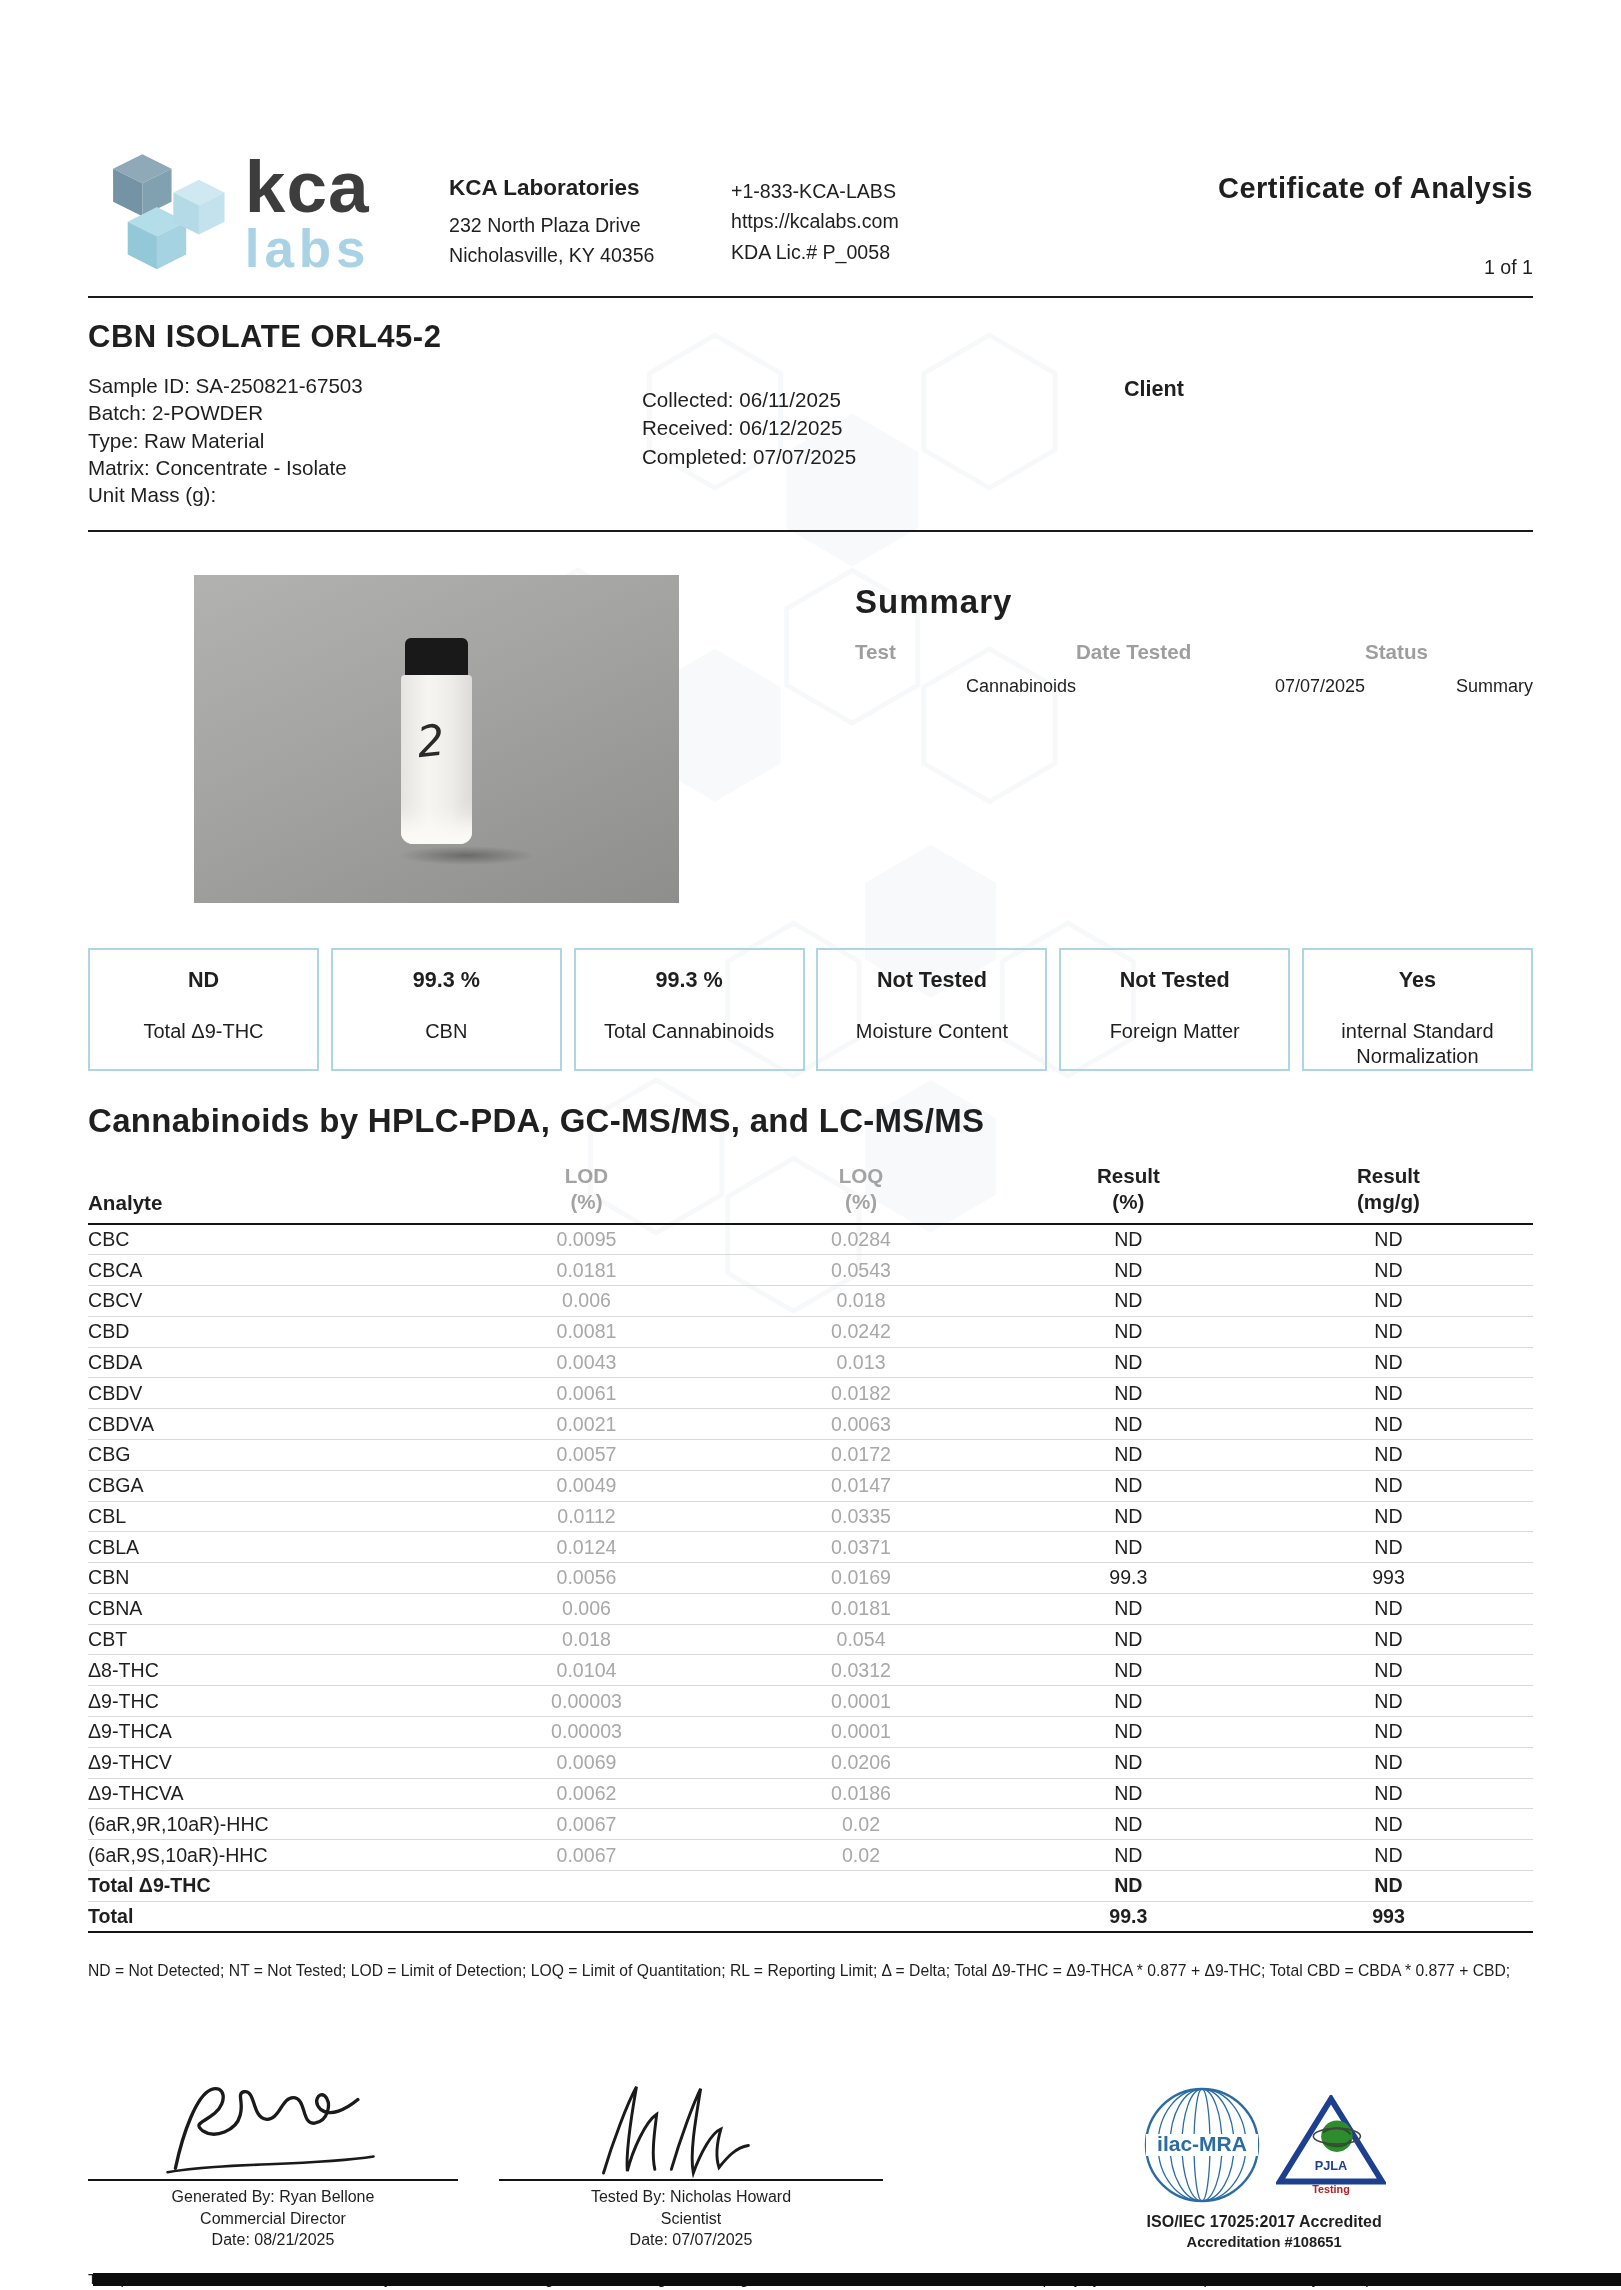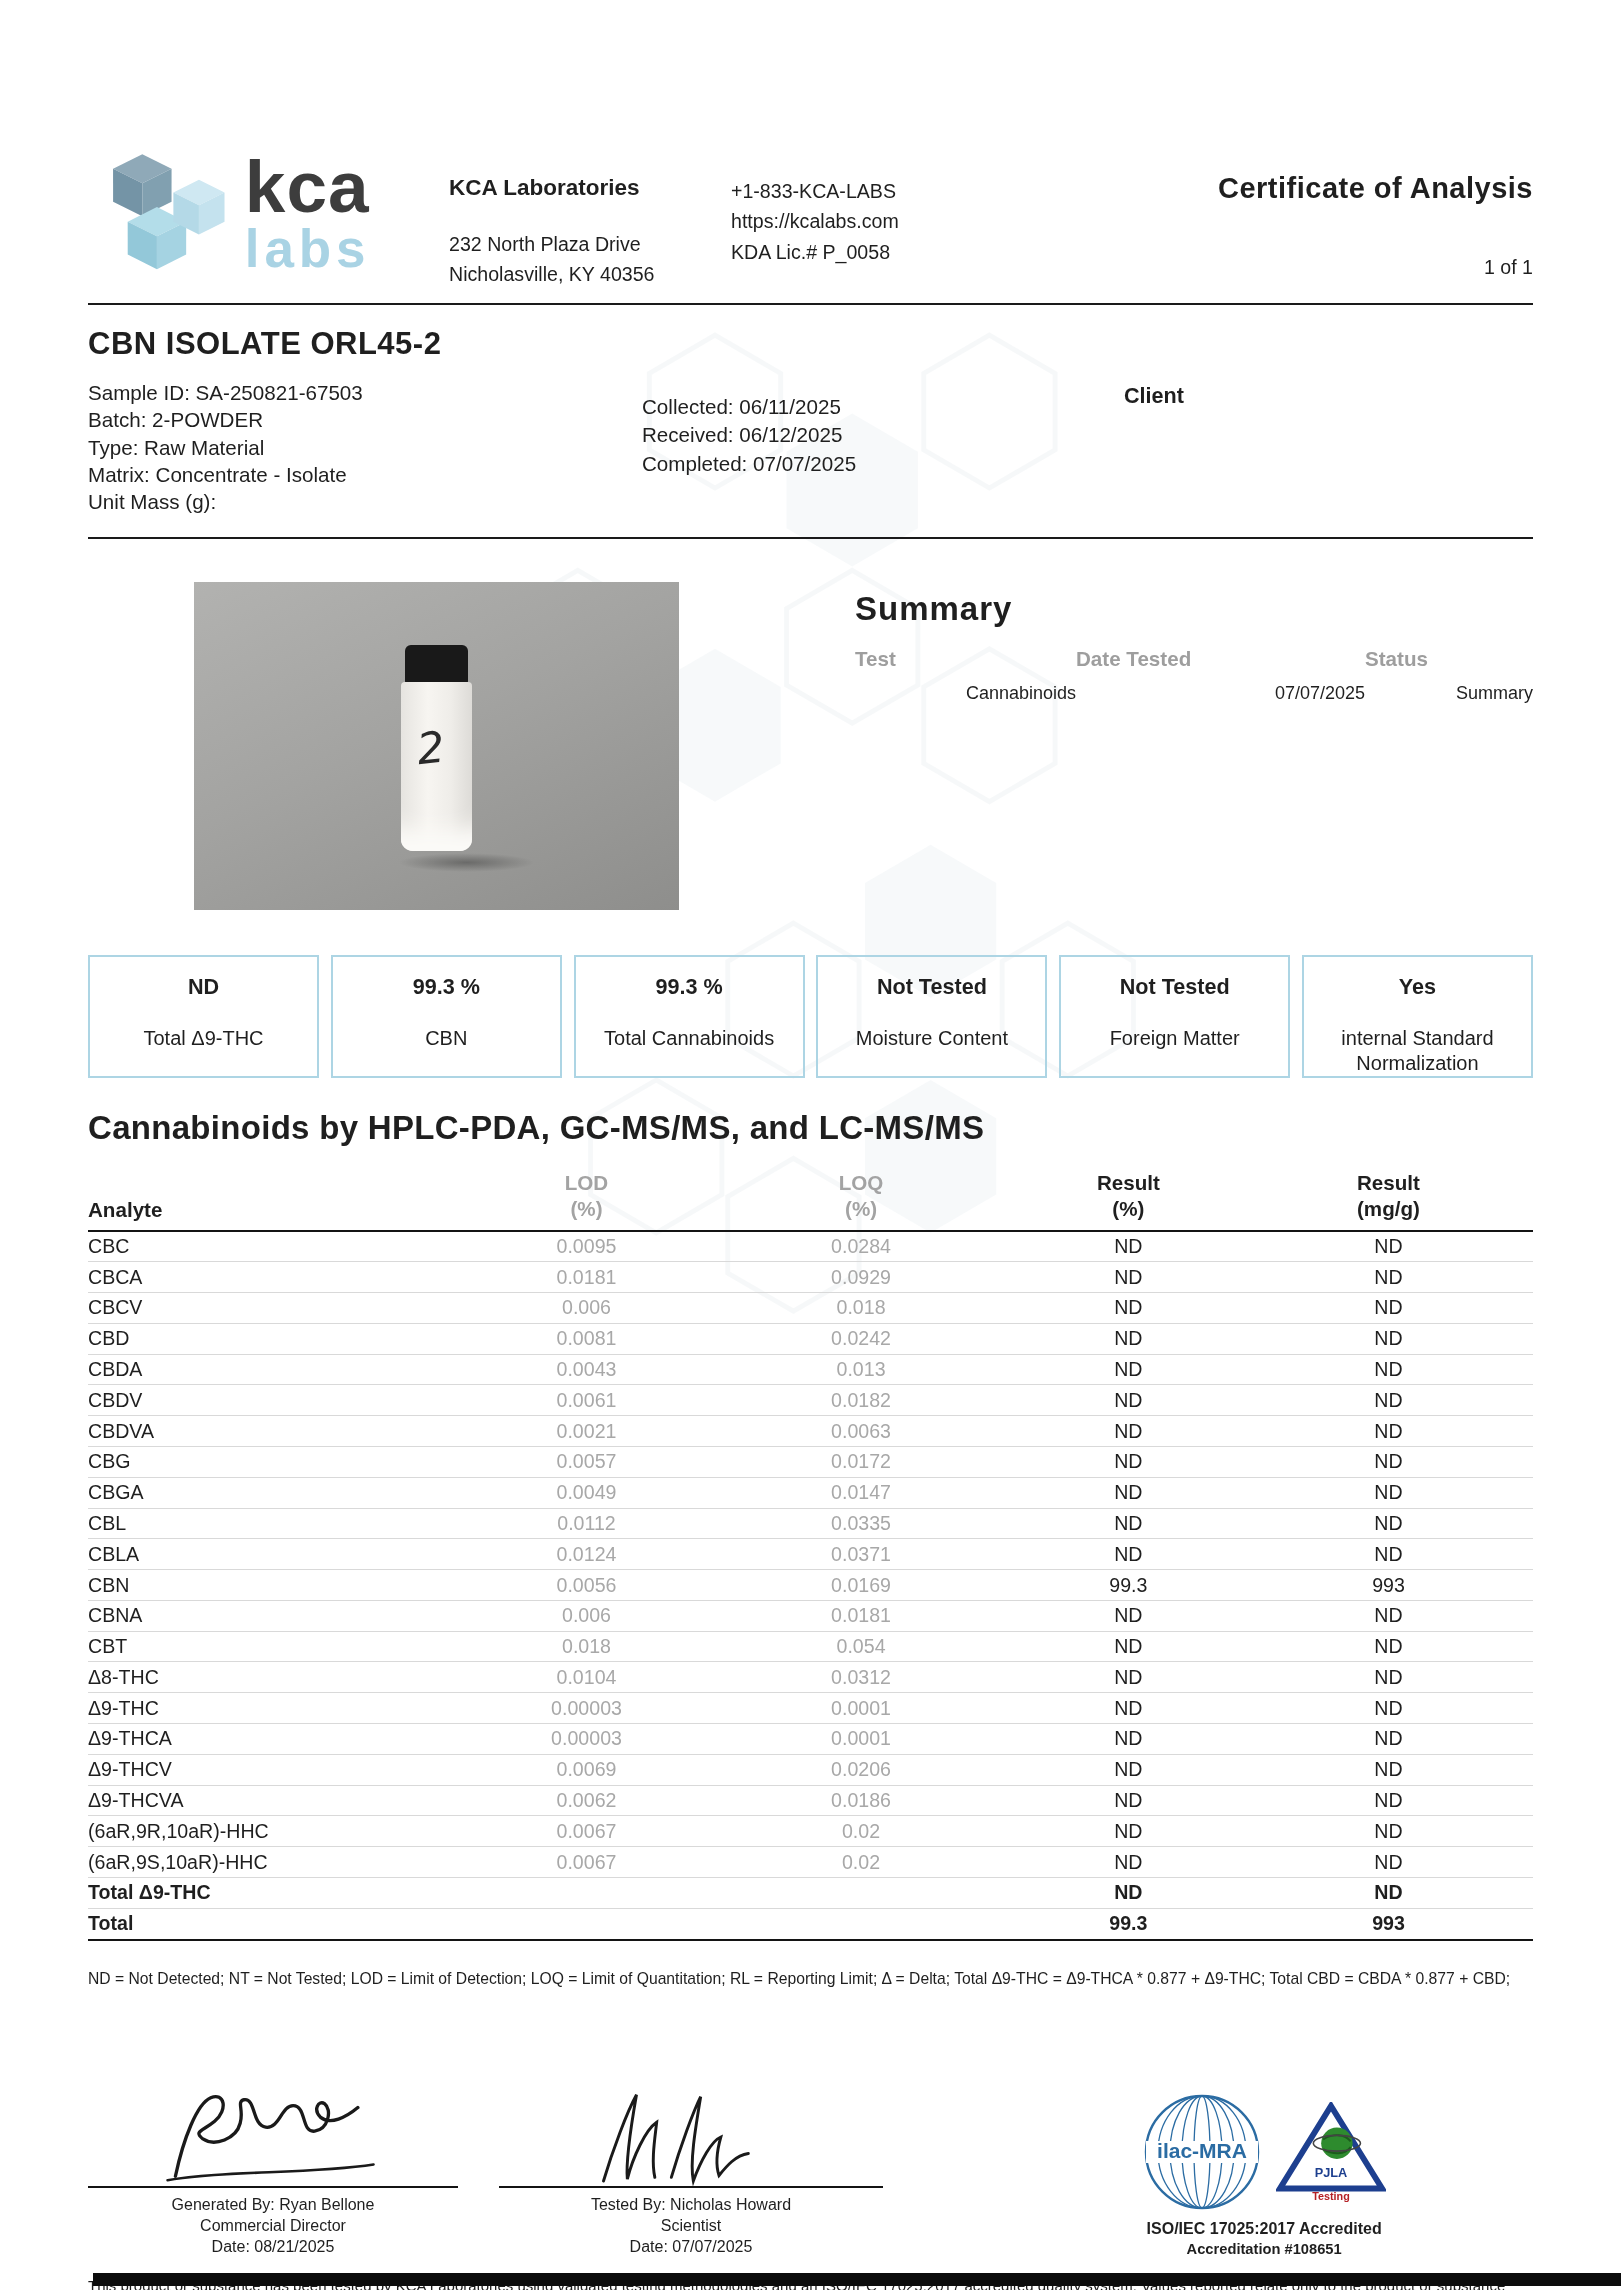--- a/index.html
+++ b/index.html
@@ -13,21 +13,21 @@
   .content { position:relative; padding:145px 88px 0 88px; }
 
   
   .header { display:flex; align-items:flex-start; }
   .logo-block { display:flex; align-items:center; width:361px; }
   .logo-cubes { width:147px; height:137px; flex:none; }
   .logo-text { margin-left:9.8px; }
   .logo-kca { font-size:73px; font-weight:800; color:#3d3d3d; letter-spacing:1px; line-height:0.95; }
   .logo-labs { font-size:53px; font-weight:700; color:#a9d3e4; letter-spacing:4.9px; line-height:1.0; }
   .lab-info { width:282px; padding-top:25.5px; font-size:19.6px; line-height:1.5; }
-  .lab-name { font-weight:bold; font-size:22.5px; margin-bottom:26px; }
+  .lab-name { font-weight:bold; font-size:22.5px; margin-bottom:7px; }
   .contact-info { width:323px; padding-top:31px; font-size:19.6px; line-height:1.55; }
   .doc-title-wrap { margin-left:auto; text-align:right; padding-top:27.4px; }
   .doc-title { font-size:29px; font-weight:bold; letter-spacing:0.5px; }
   .page-num { font-size:19.6px; margin-top:51px; }
   .rule { border:none; border-top:2px solid #1a1a1a; margin-top:13.7px; }
 
   
   .sample-title { font-size:31px; font-weight:bold; letter-spacing:0.5px; margin-top:21px; }
   .sample-info-row { display:flex; margin-top:17.6px; }
   .sample-left { width:554px; font-size:20.6px; line-height:1.32; }
@@ -293,21 +293,21 @@
           <tr>
             <td class="cell-analyte">CBC</td>
             <td class="cell-num gray">0.0095</td>
             <td class="cell-num gray">0.0284</td>
             <td class="cell-num">ND</td>
             <td class="cell-num">ND</td>
           </tr>
           <tr>
             <td class="cell-analyte">CBCA</td>
             <td class="cell-num gray">0.0181</td>
-            <td class="cell-num gray">0.0929</td>
+            <td class="cell-num gray">0.0543</td>
             <td class="cell-num">ND</td>
             <td class="cell-num">ND</td>
           </tr>
           <tr>
             <td class="cell-analyte">CBCV</td>
             <td class="cell-num gray">0.006</td>
             <td class="cell-num gray">0.018</td>
             <td class="cell-num">ND</td>
             <td class="cell-num">ND</td>
           </tr>

